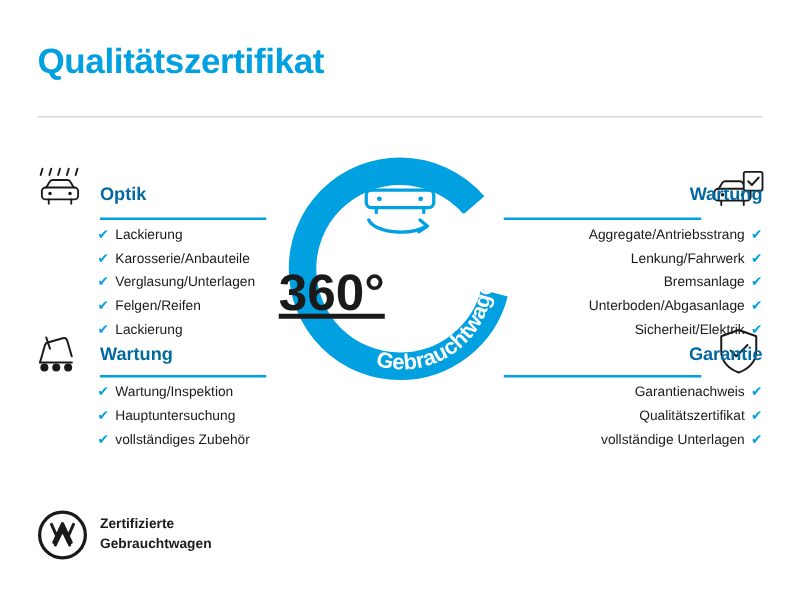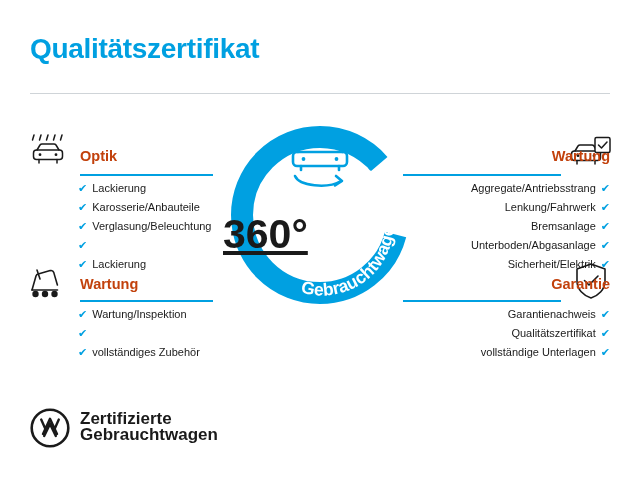--- a/index.html
+++ b/index.html
@@ -38,21 +38,21 @@
     width: 580px;
     height: 1px;
     background: #cfd4d8;
   }
 
   
   .sec-head {
     position: absolute;
     font-size: 14.5px;
     font-weight: bold;
-    color: #c2410c;
+    color: #0369a1;
   }
   .sec-rule {
     position: absolute;
     height: 2px;
     background: #00a0e1;
   }
 
   
   .list {
     position: absolute;
@@ -113,21 +113,21 @@
   
   .footer-logo {
     position: absolute;
     left: 30px;
     top: 408px;
   }
   .footer-text {
     position: absolute;
     left: 80px;
     top: 411px;
-    font-size: 17px;
+    font-size: 11px;
     font-weight: bold;
     color: #1a1a1a;
     line-height: 16px;
   }
 </style>
 </head>
 <body>
 
 <div class="page">
 
@@ -181,24 +181,25 @@
     <div class="row">
         <span class="check">✔</span>
         <span>Lackierung</span>
       </div>
     <div class="row">
         <span class="check">✔</span>
         <span>Karosserie/Anbauteile</span>
       </div>
     <div class="row">
         <span class="check">✔</span>
-        <span>Verglasung/Beleuchtung</span>
-      </div>
-    <div class="row">
-        <span class="check">✔</span>
+        <span>Verglasung/Unterlagen</span>
+      </div>
+    <div class="row">
+        <span class="check">✔</span>
+        <span>Felgen/Reifen</span>
       </div>
     <div class="row">
         <span class="check">✔</span>
         <span>Lackierung</span>
       </div>
   </div>
 
   <div class="icon" style="left:570px; top:136px;">
     <svg width="42" height="32" viewBox="0 0 42 32" xmlns="http://www.w3.org/2000/svg" stroke="#1a1a1a" stroke-width="1.5" fill="none" stroke-linecap="round" stroke-linejoin="round">
       <path d="M5,15 l3,-5 a2.5,2.5 0 0 1 2,-1 h12 a2.5,2.5 0 0 1 2,1 l3,5"></path>
@@ -248,20 +249,21 @@
   </div>
   <div class="sec-head" style="left:80px; top:276px;">Wartung</div>
   <div class="sec-rule" style="left:80px; top:300px; width:133px;"></div>
   <div class="list left" style="left:78px; top:305px; width:170px;">
     <div class="row">
         <span class="check">✔</span>
         <span>Wartung/Inspektion</span>
       </div>
     <div class="row">
         <span class="check">✔</span>
+        <span>Hauptuntersuchung</span>
       </div>
     <div class="row">
         <span class="check">✔</span>
         <span>vollständiges Zubehör</span>
       </div>
   </div>
 
   <div class="icon" style="left:574px; top:262px;">
     <svg width="34" height="38" viewBox="0 0 34 38" xmlns="http://www.w3.org/2000/svg" stroke="#1a1a1a" stroke-width="1.6" fill="none" stroke-linecap="round" stroke-linejoin="round">
       <path d="M17,2 L31,7 V19 C31,27.5 24.5,33.5 17,36 C9.5,33.5 3,27.5 3,19 V7 Z"></path>

